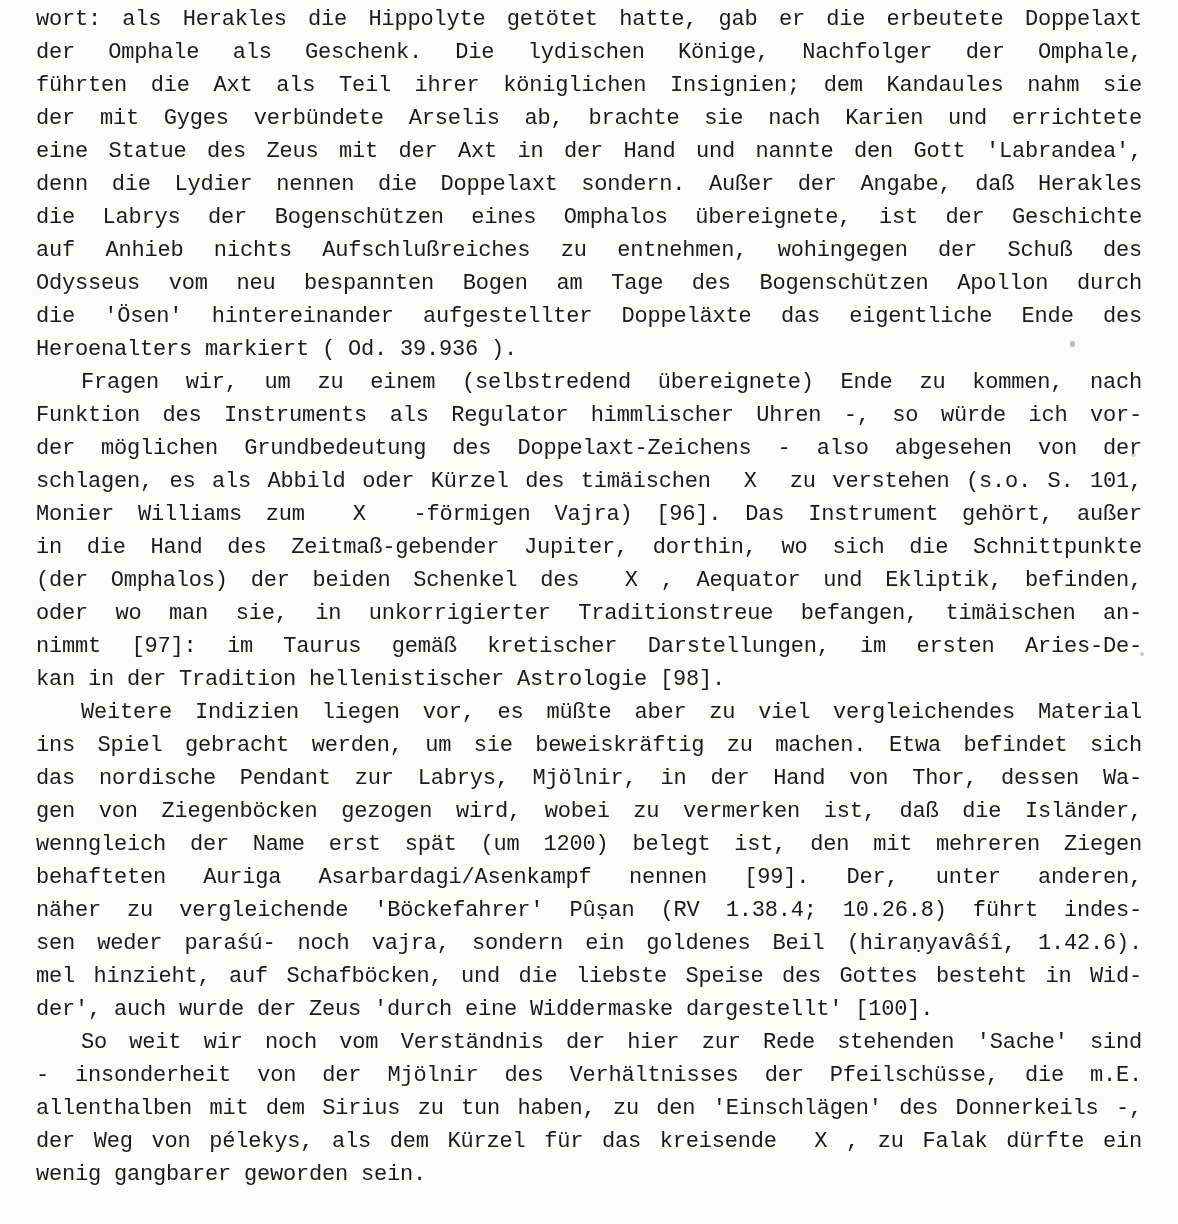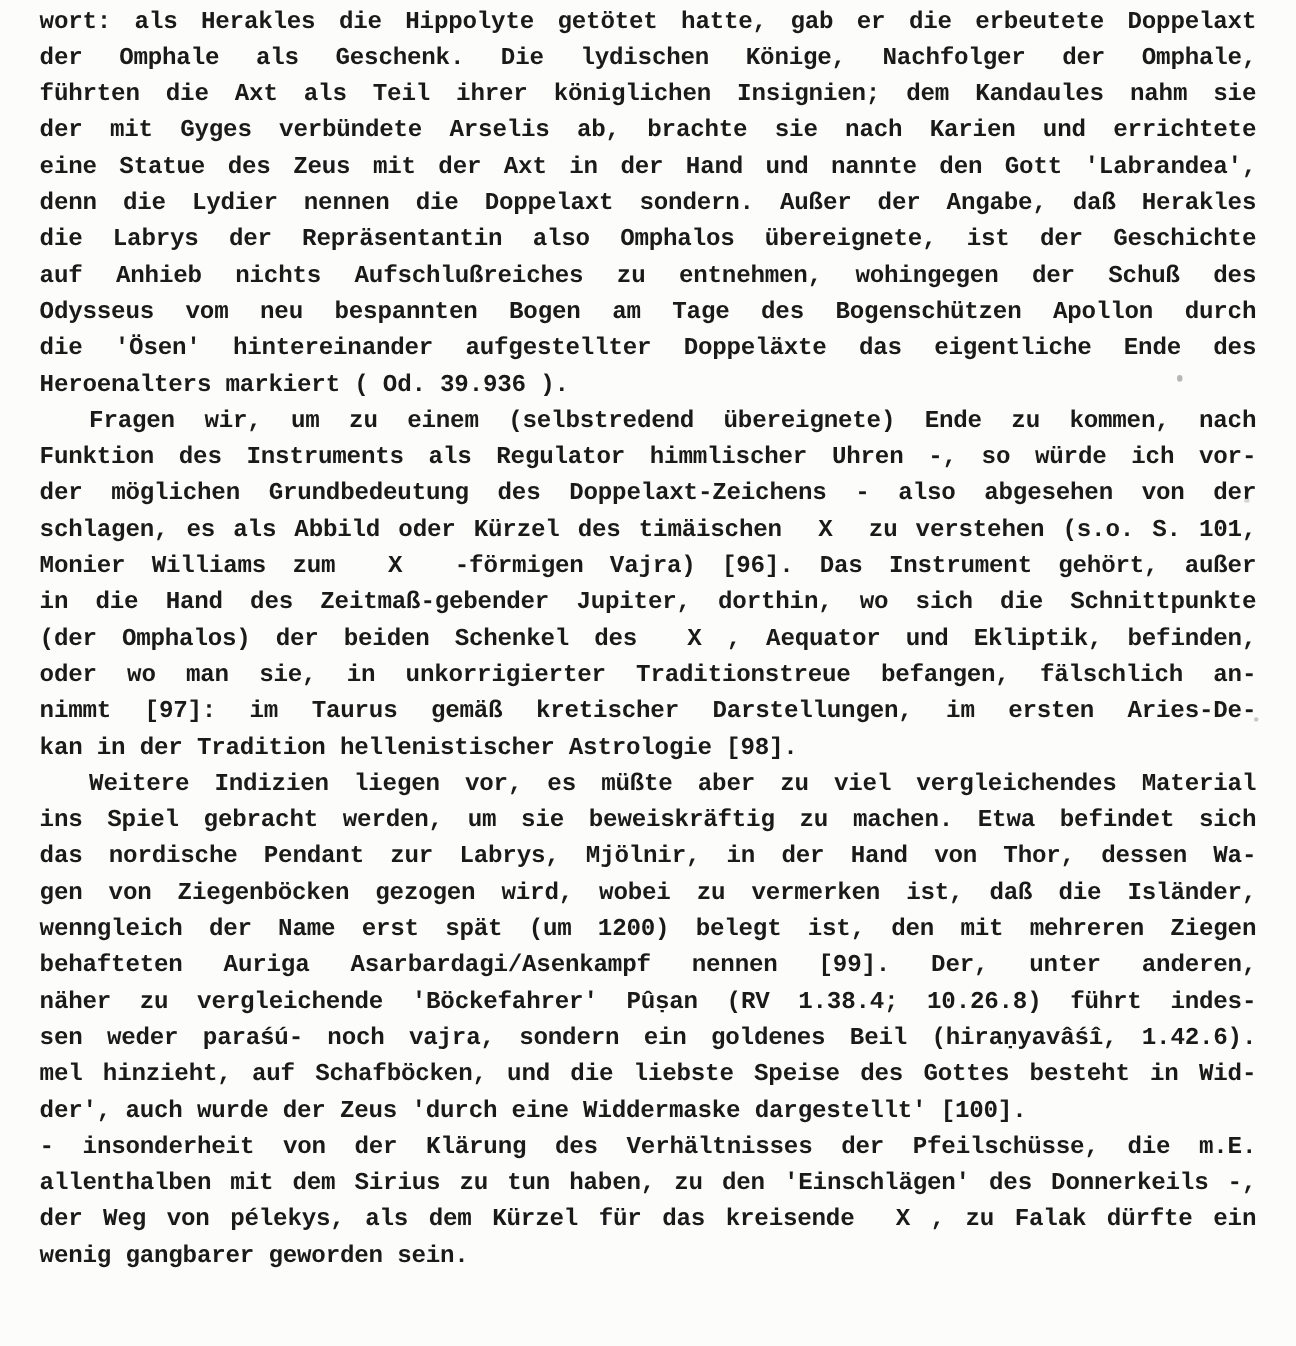--- a/index.html
+++ b/index.html
@@ -26,21 +26,20 @@
     padding: 0;
   }
   .line {
     font-size: 22px;
     line-height: 33px;
     height: 33px;
     white-space: nowrap;
     text-align: justify;
     text-align-last: justify;
     letter-spacing: -0.2px;
-    font-weight: bold;
   }
   .line.end {
     text-align-last: left;
   }
   .line.first {
     text-indent: 45px;
   }
   .speck {
     position: absolute;
     background: #9a9a96;
@@ -55,55 +54,56 @@
 
 <div class="page">
 
   <div class="para">
     <div class="line">wort: als Herakles die Hippolyte getötet hatte, gab er die erbeutete Doppelaxt</div>
     <div class="line">der Omphale als Geschenk. Die lydischen Könige, Nachfolger der Omphale,</div>
     <div class="line">führten die Axt als Teil ihrer königlichen Insignien; dem Kandaules nahm sie</div>
     <div class="line">der mit Gyges verbündete Arselis ab, brachte sie nach Karien und errichtete</div>
     <div class="line">eine Statue des Zeus mit der Axt in der Hand und nannte den Gott 'Labrandea',</div>
     <div class="line">denn die Lydier nennen die Doppelaxt sondern. Außer der Angabe, daß Herakles</div>
-    <div class="line">die Labrys der Repräsentantin also Omphalos übereignete, ist der Geschichte</div>
+    <div class="line">die Labrys der Bogenschützen eines Omphalos übereignete, ist der Geschichte</div>
     <div class="line">auf Anhieb nichts Aufschlußreiches zu entnehmen, wohingegen der Schuß des</div>
     <div class="line">Odysseus vom neu bespannten Bogen am Tage des Bogenschützen Apollon durch</div>
     <div class="line">die 'Ösen' hintereinander aufgestellter Doppeläxte das eigentliche Ende des</div>
     <div class="line end">Heroenalters markiert ( Od. 39.936 ).</div>
   </div>
 
   <div class="para">
     <div class="line first">Fragen wir, um zu einem (selbstredend übereignete) Ende zu kommen, nach</div>
     <div class="line">Funktion des Instruments als Regulator himmlischer Uhren -, so würde ich vor-</div>
     <div class="line">der möglichen Grundbedeutung des Doppelaxt-Zeichens - also abgesehen von der</div>
     <div class="line">schlagen, es als Abbild oder Kürzel des timäischen &nbsp;X&nbsp; zu verstehen (s.o. S. 101,</div>
     <div class="line">Monier Williams zum &nbsp;X&nbsp; -förmigen Vajra) [96]. Das Instrument gehört, außer</div>
     <div class="line">in die Hand des Zeitmaß-gebender Jupiter, dorthin, wo sich die Schnittpunkte</div>
     <div class="line">(der Omphalos) der beiden Schenkel des &nbsp;X&nbsp;, Aequator und Ekliptik, befinden,</div>
-    <div class="line">oder wo man sie, in unkorrigierter Traditionstreue befangen, fälschlich an-</div>
+    <div class="line">oder wo man sie, in unkorrigierter Traditionstreue befangen, timäischen an-</div>
     <div class="line">nimmt [97]: im Taurus gemäß kretischer Darstellungen, im ersten Aries-De-</div>
     <div class="line end">kan in der Tradition hellenistischer Astrologie [98].</div>
   </div>
 
   <div class="para">
     <div class="line first">Weitere Indizien liegen vor, es müßte aber zu viel vergleichendes Material</div>
     <div class="line">ins Spiel gebracht werden, um sie beweiskräftig zu machen. Etwa befindet sich</div>
     <div class="line">das nordische Pendant zur Labrys, Mjölnir, in der Hand von Thor, dessen Wa-</div>
     <div class="line">gen von Ziegenböcken gezogen wird, wobei zu vermerken ist, daß die Isländer,</div>
     <div class="line">wenngleich der Name erst spät (um 1200) belegt ist, den mit mehreren Ziegen</div>
     <div class="line">behafteten Auriga Asarbardagi/Asenkampf nennen [99]. Der, unter anderen,</div>
     <div class="line">näher zu vergleichende 'Böckefahrer' Pûṣan (RV 1.38.4; 10.26.8) führt indes-</div>
     <div class="line">sen weder paraśú- noch vajra, sondern ein goldenes Beil (hiraṇyavâśî, 1.42.6).</div>
     <div class="line">mel hinzieht, auf Schafböcken, und die liebste Speise des Gottes besteht in Wid-</div>
     <div class="line end">der', auch wurde der Zeus 'durch eine Widdermaske dargestellt' [100].</div>
   </div>
 
   <div class="para">
-    <div class="line">- insonderheit von der Klärung des Verhältnisses der Pfeilschüsse, die m.E.</div>
+    <div class="line first">So weit wir noch vom Verständnis der hier zur Rede stehenden 'Sache' sind</div>
+    <div class="line">- insonderheit von der Mjölnir des Verhältnisses der Pfeilschüsse, die m.E.</div>
     <div class="line">allenthalben mit dem Sirius zu tun haben, zu den 'Einschlägen' des Donnerkeils -,</div>
     <div class="line">der Weg von pélekys, als dem Kürzel für das kreisende &nbsp;X&nbsp;, zu Falak dürfte ein</div>
     <div class="line end">wenig gangbarer geworden sein.</div>
   </div>
 
 </div>
 
 <div class="speck s1"></div>
 <div class="speck s2"></div>
 <div class="speck s3"></div>

